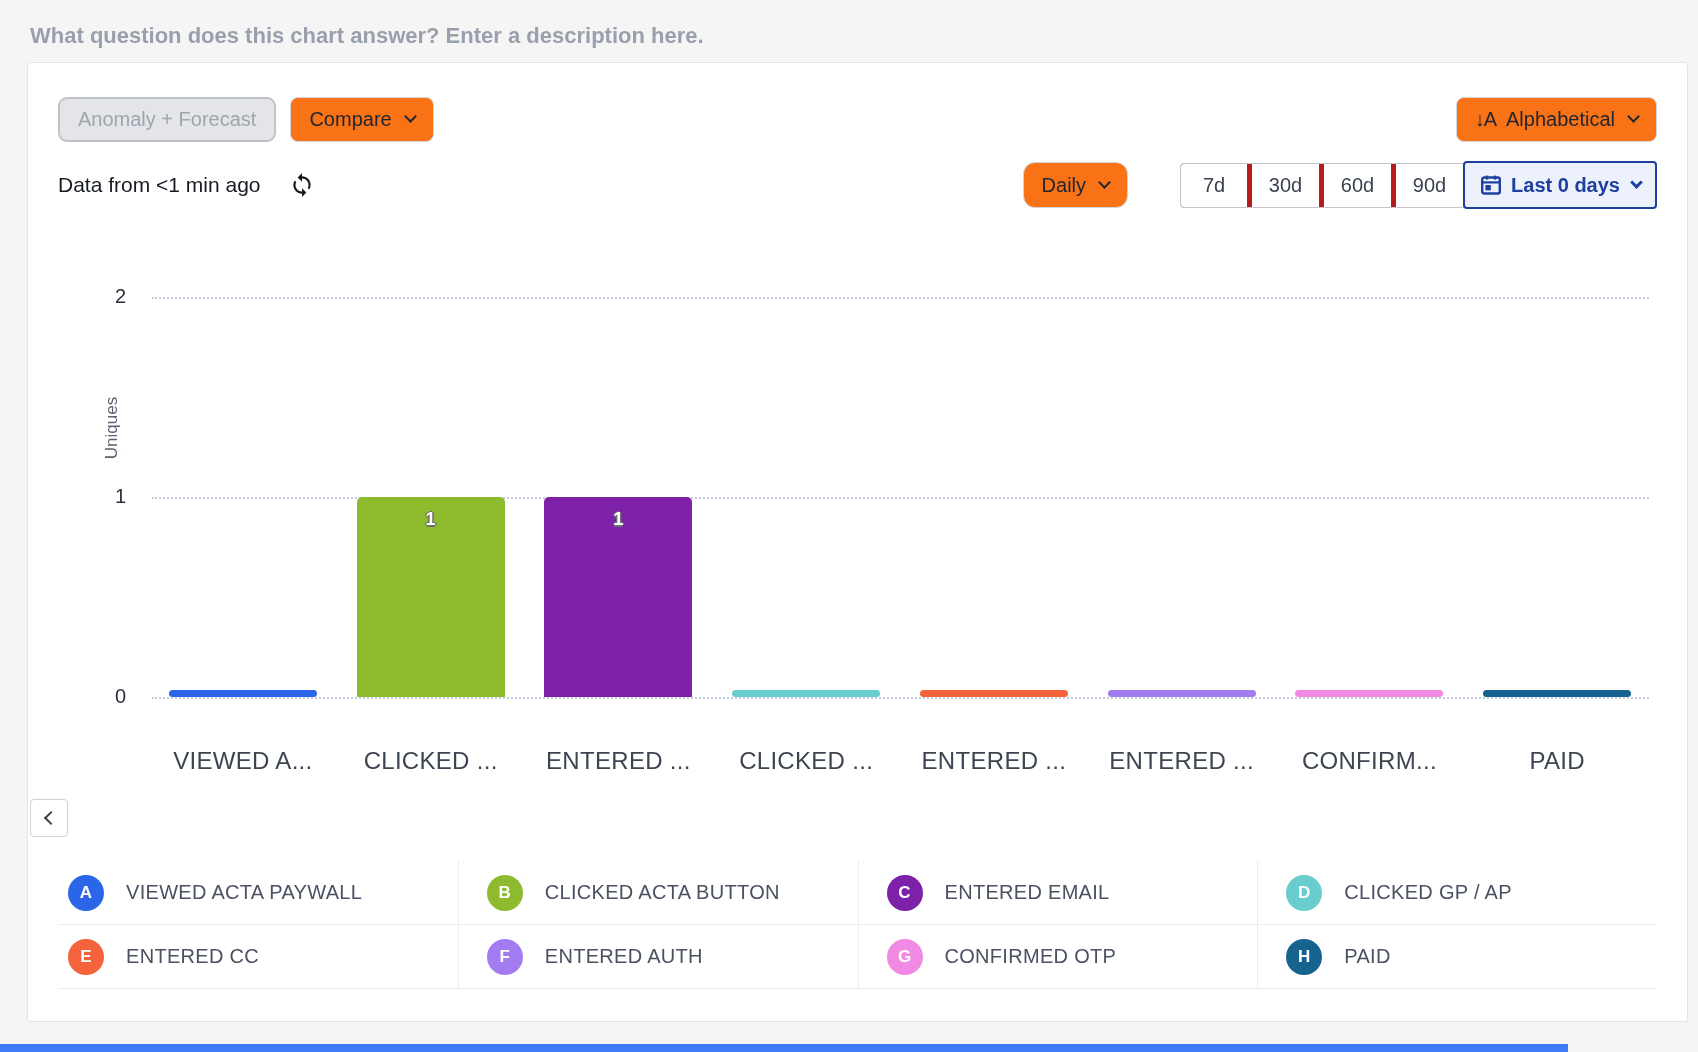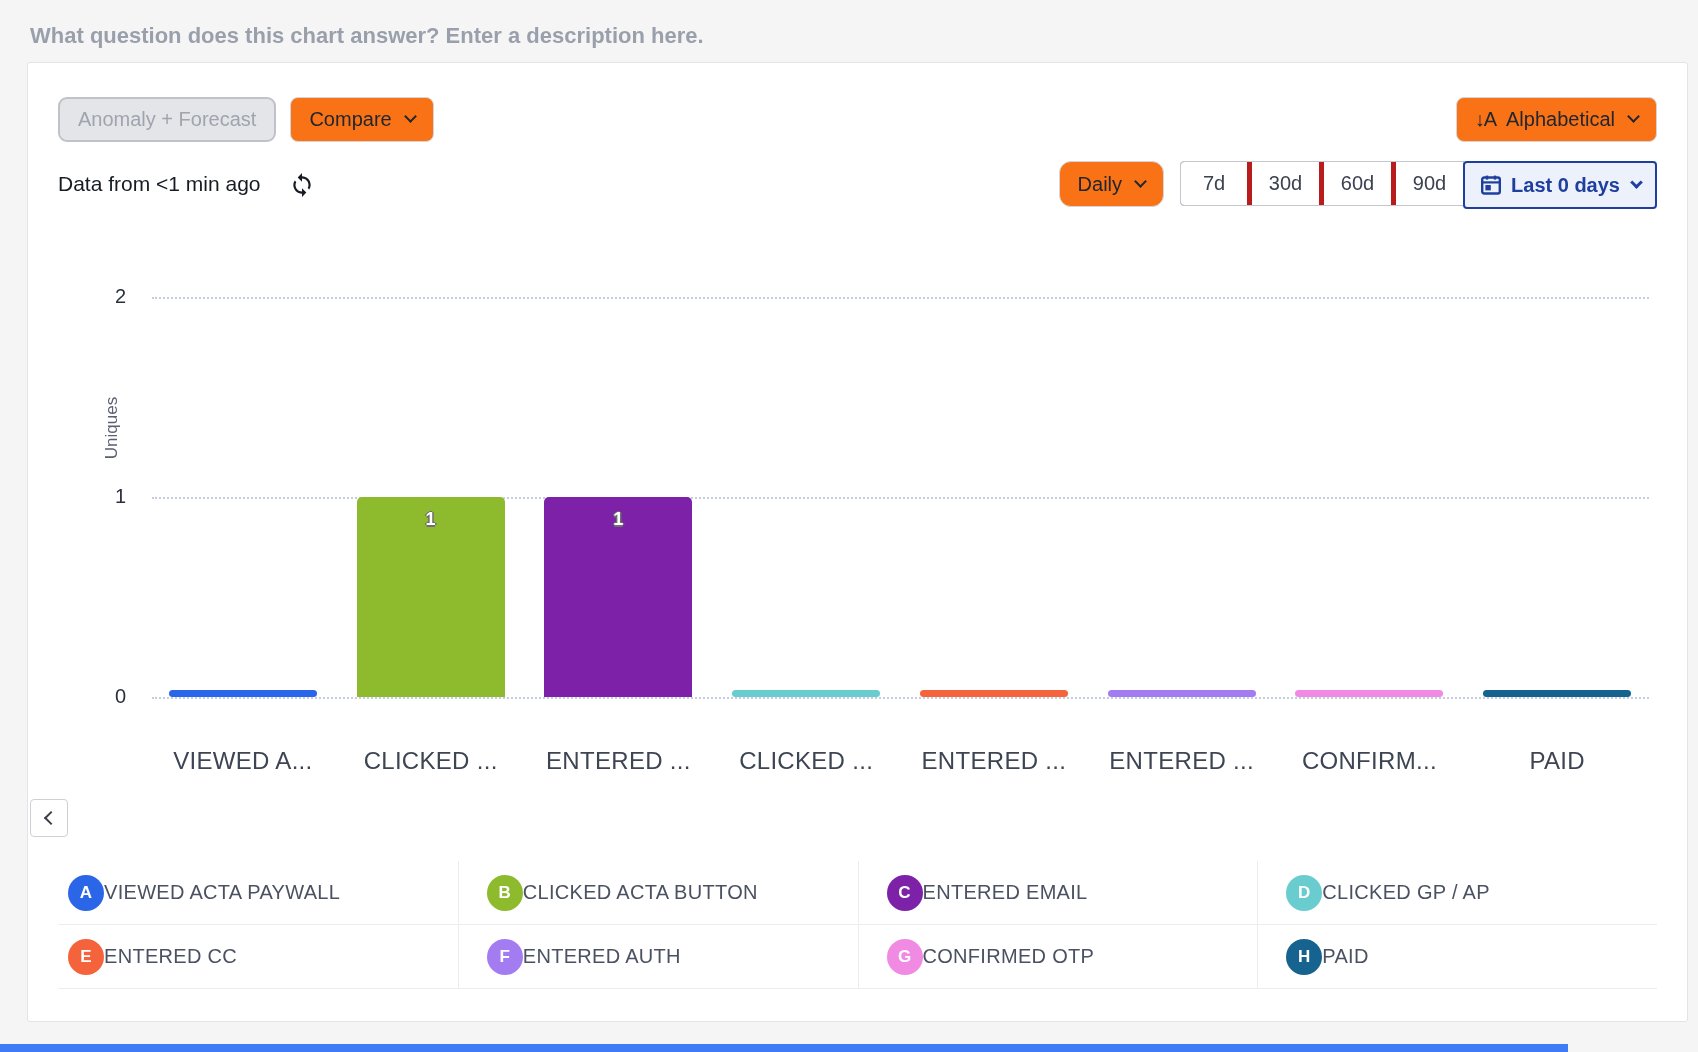--- a/index.html
+++ b/index.html
@@ -16,21 +16,21 @@
 
   
   .card {
     position:absolute; top:62px; left:27px; width:1661px; height:960px;
     background:#ffffff; border:1px solid #e3e4e8; border-radius:3px;
   }
 
   
   .toolbar-row { position:absolute; top:34px; left:30px; right:30px; display:flex; justify-content:space-between; align-items:center; }
   .status-row  { position:absolute; top:98px; left:30px; right:30px; display:flex; justify-content:space-between; align-items:center; height:48px; }
-  .grp { display:flex; align-items:flex-start; gap:14px; }
+  .grp { display:flex; align-items:center; gap:14px; }
 
   .btn {
     display:inline-flex; align-items:center; gap:10px;
     background:#f97316; border:1px solid #d5d6db; border-radius:8px;
     height:45px; padding:0 18px; font-size:20px; color:#22262f;
     cursor:pointer; white-space:nowrap;
   }
   .btn.disabled {
     background:#e4e5e8; border:2px solid #c0c2c9; color:#9fa4ae; border-radius:9px;
   }
@@ -40,21 +40,21 @@
     transform:rotate(45deg); margin-top:-6px; margin-left:4px;
   }
   .sort-glyph { font-size:20px; letter-spacing:-1px; }
   .icon-svg { display:inline-block; }
 
   
   .refresh-btn { background:none; border:none; cursor:pointer; margin-left:16px; display:flex; align-items:center; }
   .freshness { font-size:21px; color:#171b24; }
 
   
-  .segmented { display:flex; border:1px solid #c5c7cd; border-radius:4px 0 0 4px; overflow:hidden; height:45px; background:#701a75; }
+  .segmented { display:flex; border:1px solid #c5c7cd; border-radius:4px 0 0 4px; overflow:hidden; height:45px; background:#701a75;margin-left:36px; }
   .seg-btn {
     width:72px; height:100%; background:#fff; border:none; border-left:5px solid #b91c1c;
     font-size:20px; color:#3a4150; cursor:pointer;
   }
   .seg-btn:first-child { border-left:none; width:66px; }
   .range-selected {
     display:inline-flex; align-items:center; gap:8px;
     height:48px; padding:0 14px; margin-left:-1px;
     background:#edf1fb; border:2.5px solid #1e3f9e; border-radius:4px;
     color:#1e3f9e; font-size:20px; font-weight:bold; cursor:pointer;
@@ -106,21 +106,21 @@
     display:flex; align-items:center; height:64px;
     border-bottom:1px solid #ededf0; padding-left:28px; cursor:pointer;
   }
   .legend-cell.col-first { padding-left:10px; }
   .legend-cell.col-next { border-left:1px solid #ededf0; }
   .legend-dot {
     width:36px; height:36px; border-radius:50%; flex:0 0 36px;
     display:flex; align-items:center; justify-content:center;
     color:#fff; font-size:17px; font-weight:bold;
   }
-  .legend-label { font-size:20px; color:#4a5160; letter-spacing:0.3px; white-space:nowrap; }
+  .legend-label { margin-left:22px; font-size:20px; color:#4a5160; letter-spacing:0.3px; white-space:nowrap; }
 
   
   .bottom-strip { position:absolute; left:0; bottom:0; width:1568px; height:8px; }
 </style>
 </head>
 <body style="background: rgb(245, 245, 246);">
 
 <div class="desc-bar">
   <span class="desc-text">What question does this chart answer? Enter a description here.</span>
 </div>

